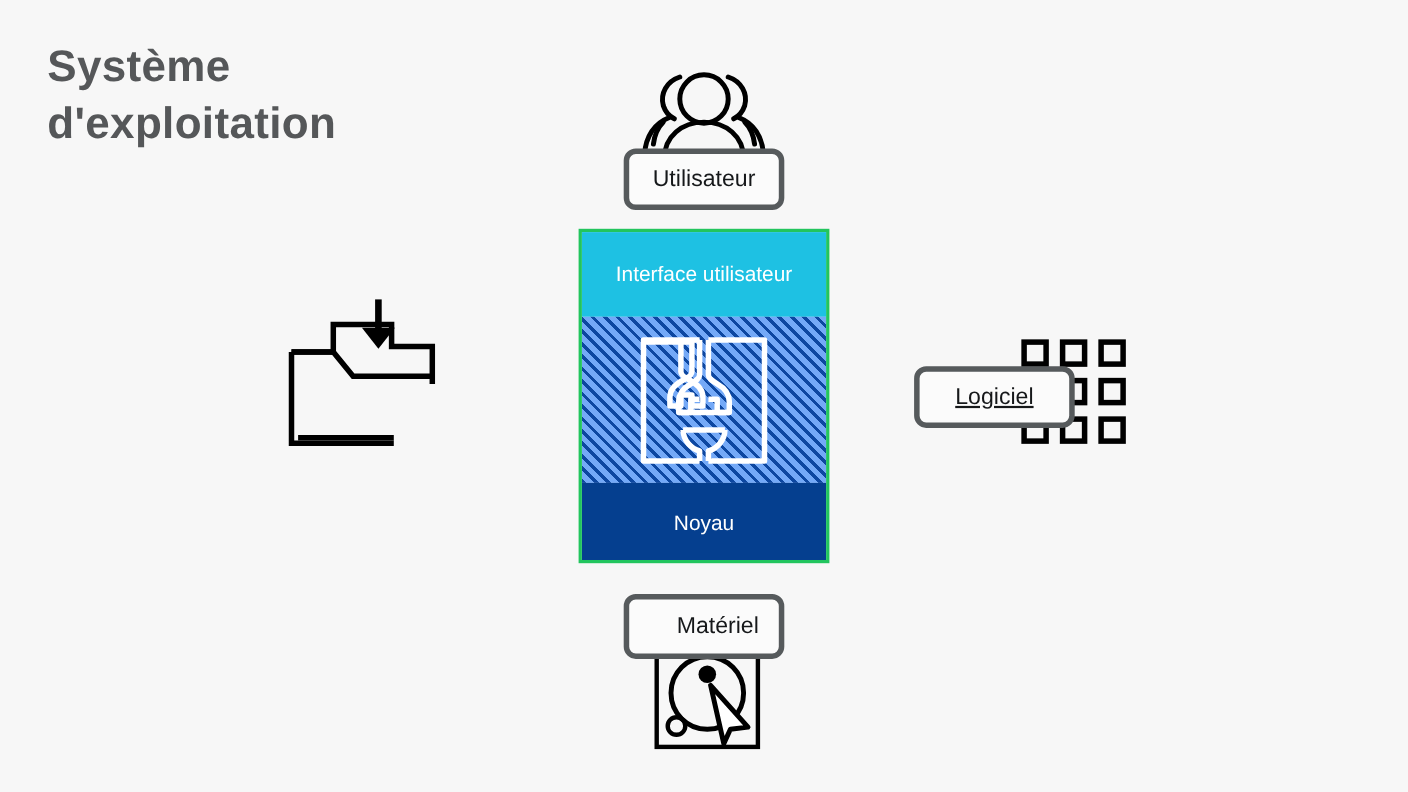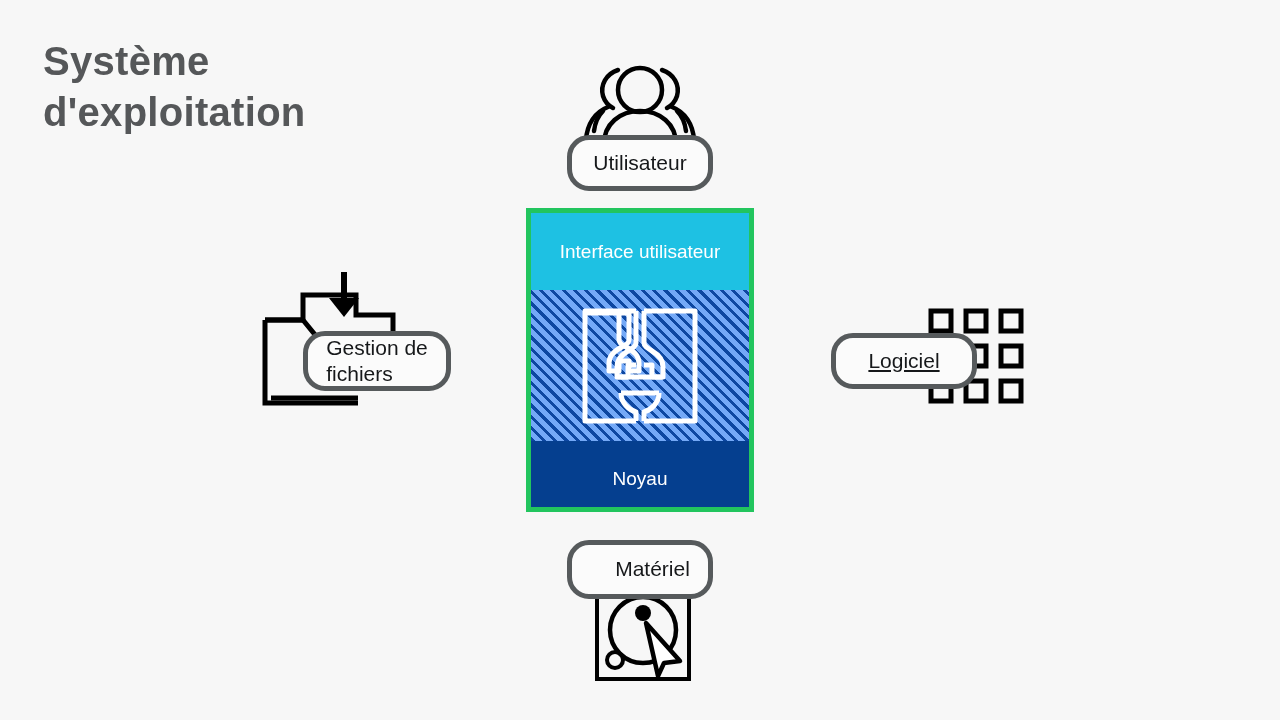--- a/index.html
+++ b/index.html
@@ -46,21 +46,21 @@
     height: 46px;
   }
 
   
   .os-stack {
     position: absolute;
     left: 526px;
     top: 208px;
     width: 228px;
     height: 304px;
-    border: 5px solid #22c55e;
+    border: 3px solid #22c55e;
     box-sizing: border-box;
     overflow: hidden;
   }
   .layer {
     position: absolute;
     left: 0;
     width: 100%;
     display: flex;
     align-items: center;
     justify-content: center;
@@ -98,25 +98,25 @@
     transform: translate(-50%, -50%);
     width: 118px;
     height: 118px;
   }
 
   
   .label-box {
     position: absolute;
     background: #fbfbfb;
     border: 5px solid #565a5c;
-    border-radius: 22px;
+    border-radius: 11px;
     display: flex;
     align-items: center;
     justify-content: center;
-    text-align: left;
+    text-align: right;
     font-size: 21px;
     color: #16181a;
     line-height: 1.25;
     box-sizing: border-box;
     white-space: pre-line;
   }
 
   .box-utilisateur {
     left: 567px;
     top: 135px;
@@ -274,24 +274,20 @@
         <path d="M60 48 L 78 70 L 150 70" stroke-width="5"></path>
       </g>
       <g fill="#000000" stroke="none">
 
         <rect x="98" y="0" width="6" height="30"></rect>
         <polygon points="86,26 116,26 101,45"></polygon>
       </g>
     </svg>
   </div>
 
-  <div class="label-box box-gestion z-top">
-    <span>Gestion de
-fichiers</span>
-  </div>
 
   <div class="icon-apps z-base">
     <svg viewBox="0 0 96 96" width="96" height="96" xmlns="http://www.w3.org/2000/svg">
       <g fill="none" stroke="#000000" stroke-width="5">
         <rect x="3" y="3" width="20" height="20"></rect>
         <rect x="38" y="3" width="20" height="20"></rect>
         <rect x="73" y="3" width="20" height="20"></rect>
         <rect x="3" y="38" width="20" height="20"></rect>
         <rect x="38" y="38" width="20" height="20"></rect>
         <rect x="73" y="38" width="20" height="20"></rect>

